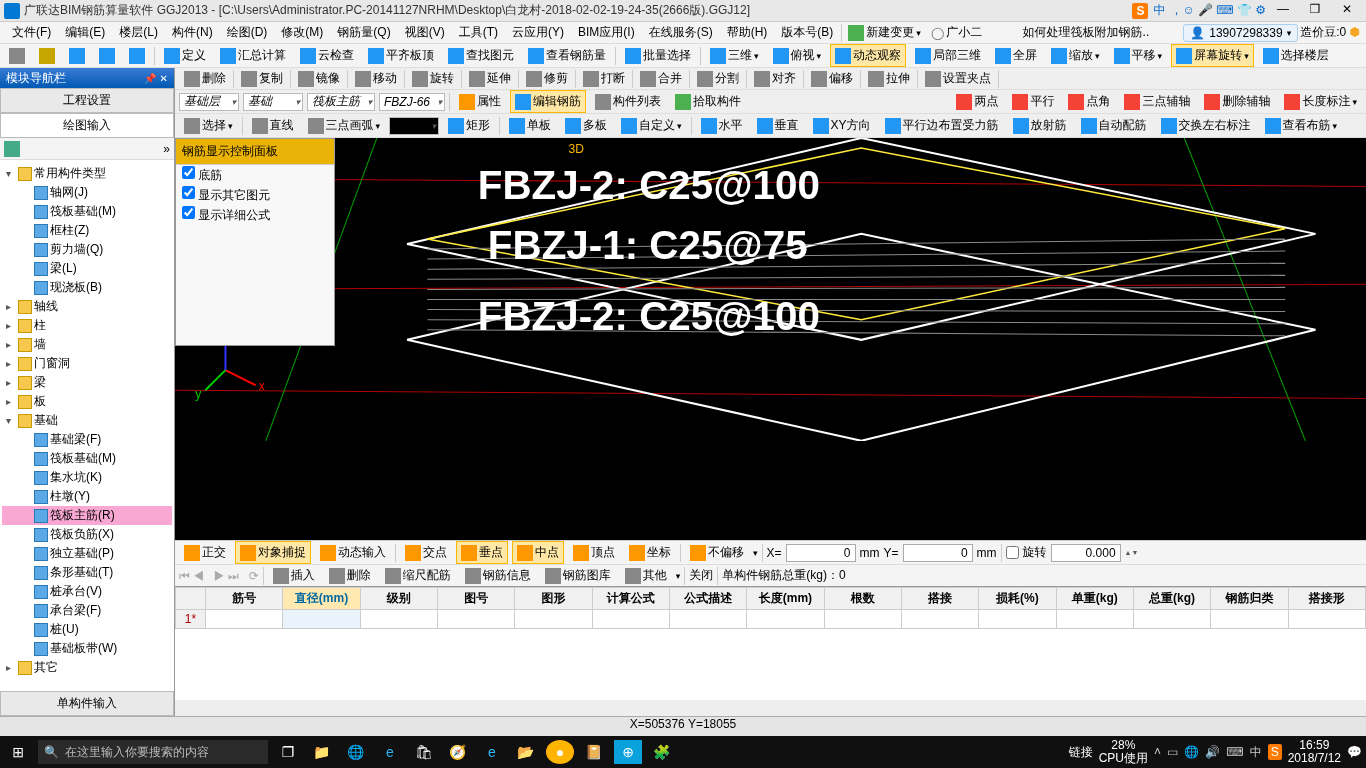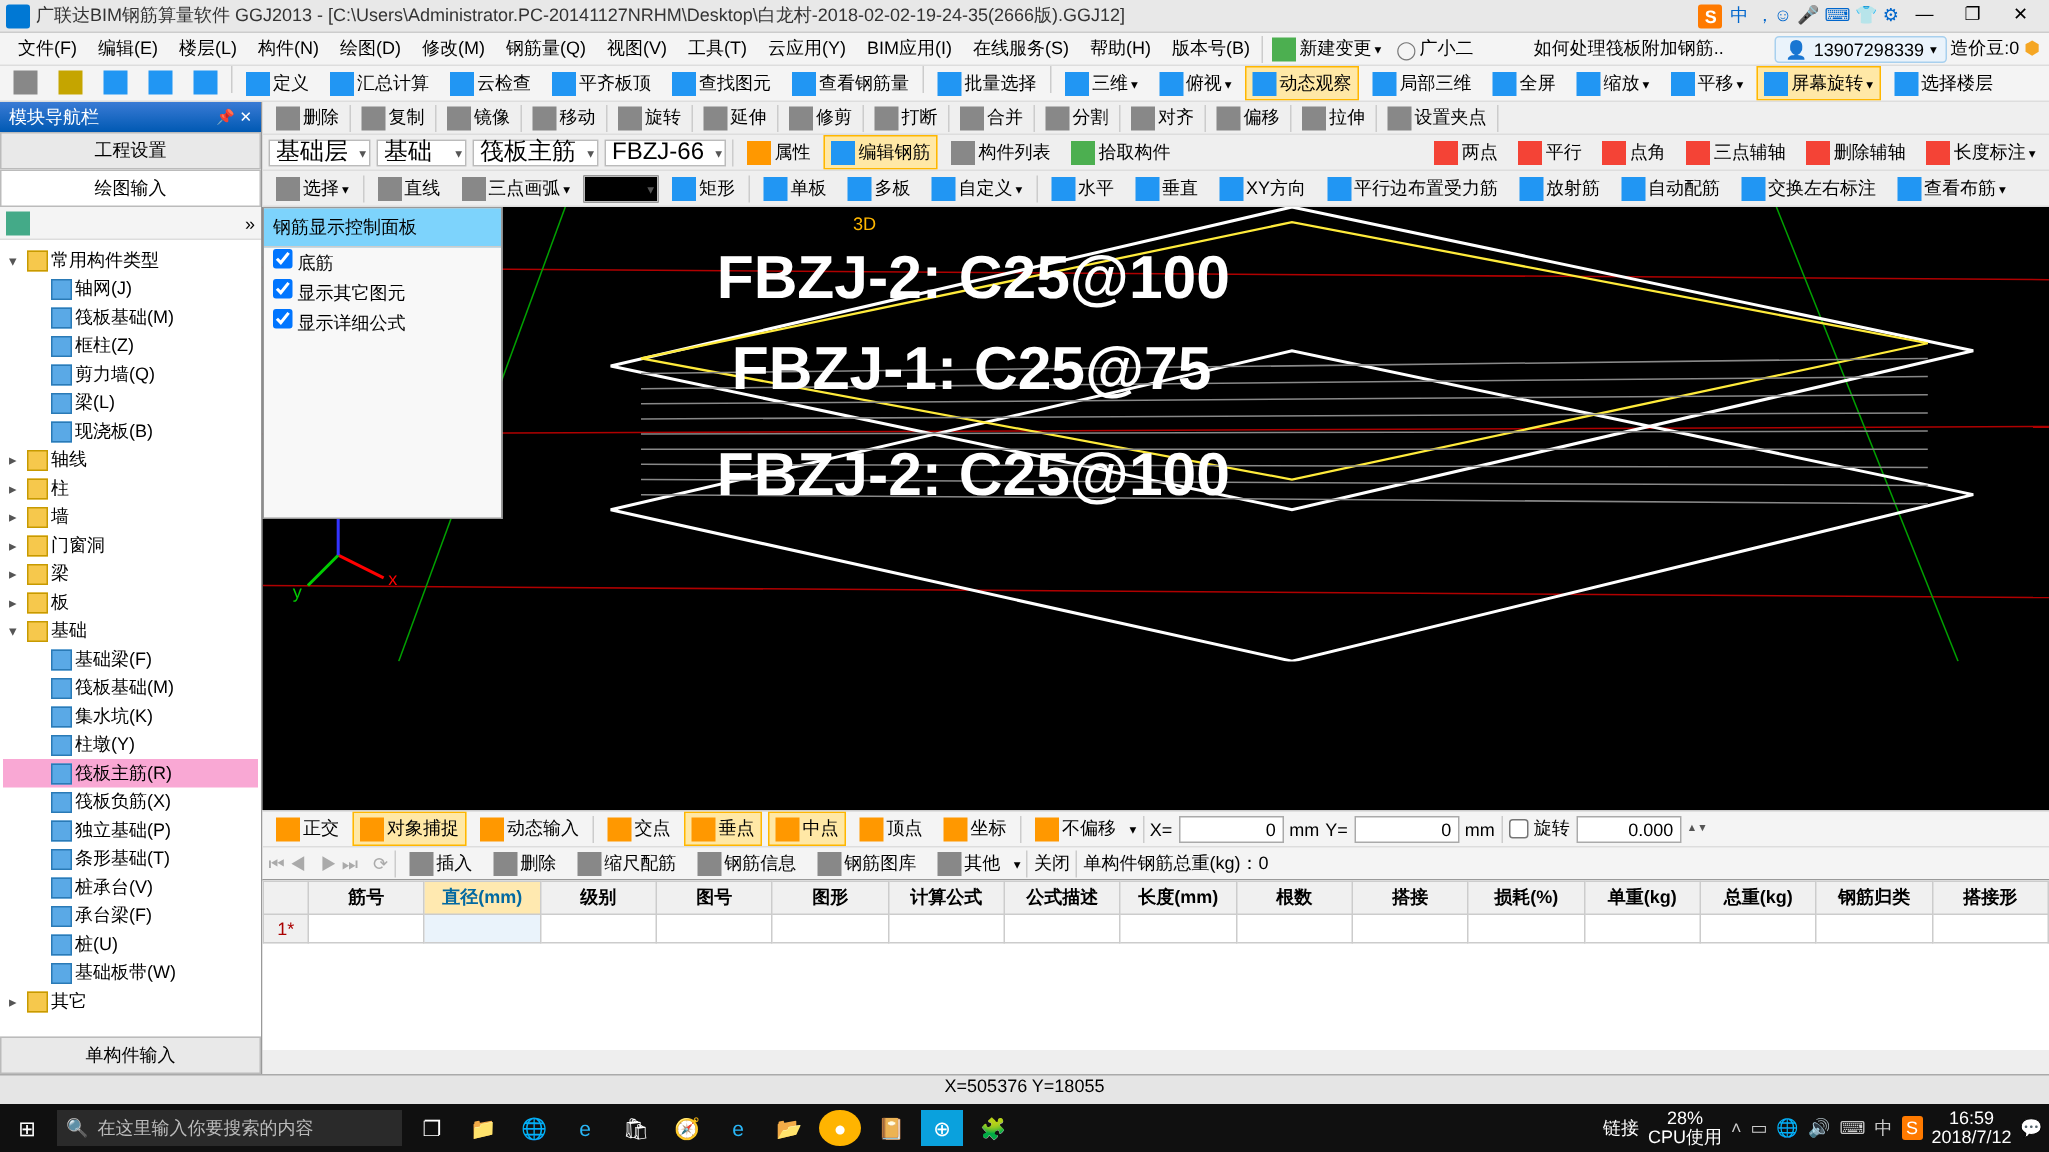--- a/index.html
+++ b/index.html
@@ -9,32 +9,32 @@
 .titlebar-text { flex: 1; color: #333; font-size: 12px; white-space: nowrap; overflow: hidden; }
 .titlebar-right { display: flex; gap: 2px; align-items: center; }
 .ime { background: #ff7a00; color:#fff; padding:1px 4px; border-radius:2px; font-weight:bold; }
 .win-btn { width: 30px; height: 18px; text-align: center; cursor: pointer; }
 .menubar { background: #f4f4f4; height: 22px; display: flex; align-items: center; padding: 0 6px; gap: 2px; border-bottom: 1px solid #ddd; }
 .menu-item { padding: 2px 6px; cursor: pointer; }
 .menubar .spacer { flex: 1; }
 .menu-action { display: flex; align-items: center; gap: 2px; padding: 2px 4px; cursor: pointer; }
 .menu-link { color: #000000; cursor: pointer; }
 .user-pill { background:#eaf3fb; border:1px solid #a8d0ee; border-radius:3px; padding:1px 6px; display:flex; align-items:center; gap:4px; }
-.toolbar { background: #f4f4f4; height: 24px; display: flex; align-items: flex-start; padding: 0 4px; gap: 4px; border-bottom: 1px solid #ddd; white-space: nowrap; overflow: hidden; }
+.toolbar { background: #f4f4f4; height: 24px; display: flex; align-items: center; padding: 0 4px; gap: 4px; border-bottom: 1px solid #ddd; white-space: nowrap; overflow: hidden; }
 .tb-btn { padding: 2px 4px; display: flex; align-items: center; gap: 2px; cursor: pointer; border: 1px solid transparent; }
 .tb-btn.active { border-color: #ffb700; background: #ffe8a6; }
 .tb-sep { width: 1px; height: 18px; background: #ccc; }
 .tb-icon { width: 16px; height: 16px; display: inline-block; }
 .ico-green { background: #4caf50; }
 .ico-blue { background: #2196f3; }
 .ico-orange { background: #ff9800; }
 .ico-red { background: #f44336; }
 .ico-gray { background: #888; }
 .ico-yellow { background: #c5a500; }
-.dropdown { border: 1px solid #bbb; background: #fff; padding: 1px 14px 1px 4px; min-width: 60px; position: relative; font-size:16px; height:18px; display:flex; align-items:center; }
+.dropdown { border: 1px solid #bbb; background: #fff; padding: 1px 14px 1px 4px; min-width: 60px; position: relative; font-size:12px; height:18px; display:flex; align-items:center;font-style:italic; }
 .dropdown::after { content: "▾"; position: absolute; right: 2px; font-size: 9px; color: #555; }
 .body-row { display: flex; flex: 1; min-height: 0; }
 .sidebar { width: 175px; background: #f4f4f4; display: flex; flex-direction: column; border-right: 1px solid #999; }
 .sidebar-hdr { background: linear-gradient(180deg,#3a7bd5,#0059b3); color: #fff; height: 20px; display: flex; align-items: center; padding: 0 6px; font-size: 12px; }
 .pin { margin-left: auto; font-size:10px; }
 .side-tab { background: #e9e9e9; border: 1px solid #bbb; padding: 3px; text-align: center; cursor: pointer; }
 .side-tab.sel { background: #fff; }
 .side-toolbar { height:22px; display:flex; align-items:center; padding:0 4px; border-bottom:1px solid #ddd; }
 .tree { flex: 1; overflow: auto; padding: 4px 2px; background: #fff; }
 .tree-node { display: flex; align-items: center; gap: 2px; padding: 1px 0; cursor: pointer; }
@@ -46,21 +46,21 @@
 .tree-item { background:#5aa9e6; border:1px solid #2a7ab6; }
 .tree-node.selected { background: #f9a8d4; }
 .side-btn { background:#e9e9e9; border:1px solid #bbb; text-align:center; padding:3px; cursor:pointer; }
 .main { flex: 1; display: flex; flex-direction: column; min-width: 0; }
 .edit-toolbar { background: #efefef; height: 22px; display:flex; align-items:center; padding:0 4px; gap:2px; border-bottom:1px solid #ddd; overflow:hidden; }
 .prop-toolbar { background: #efefef; height: 24px; display:flex; align-items:center; padding:0 4px; gap:4px; border-bottom:1px solid #ddd; overflow:hidden; }
 .prop-toolbar2 { background: #efefef; height: 24px; display:flex; align-items:center; padding:0 4px; gap:4px; border-bottom:1px solid #ddd; overflow:hidden;text-align:right; }
 .canvas-wrap { flex: 1; position: relative; background: #000; overflow: hidden; min-height:0;}
 .canvas-svg { position:absolute; inset:0; }
 .control-panel { position: absolute; left: 0; top: 0; width: 160px; background: #f8f8f8; border: 1px solid #999; }
-.control-panel .cp-title { background: #7dd3fc; padding: 4px 6px; border-bottom: 1px solid #ccc; }
+.control-panel .cp-title { background: #eab308; padding: 4px 6px; border-bottom: 1px solid #ccc; }
 .control-panel label { display:block; padding:1px 6px; font-size:12px; }
 .rebar-label { fill:#fff; font-family:Arial; font-weight:bold; font-size:40px; }
 .osnap-bar { height: 24px; background: #f4f4f4; display:flex; align-items:center; padding:0 4px; gap:4px; border-top:1px solid #ccc; overflow:hidden;}
 .osnap-bar input[type=text]{ width:70px; height:18px; text-align:right; padding:0 4px; border:1px solid #aaa; }
 .grid-toolbar { height: 22px; background: #f4f4f4; display:flex; align-items:center; padding:0 4px; gap:4px; border-top:1px solid #ddd; overflow:hidden;}
 .grid-wrap { height: 130px; display:flex; flex-direction:column; border-top:1px solid #999; }
 .grid-table { flex:1; overflow:auto; background:#fff; }
 table { border-collapse: collapse; width: 100%; table-layout:fixed; }
 th,td { border: 1px solid #ccc; padding: 2px 4px; font-size:12px; text-align:center; background:#fff; height:18px; }
 th { background: #f0f0f0; }

